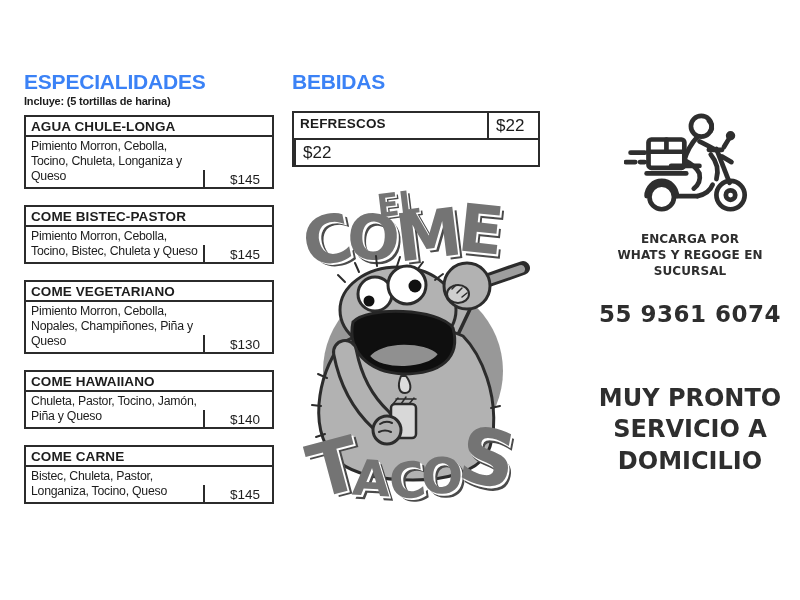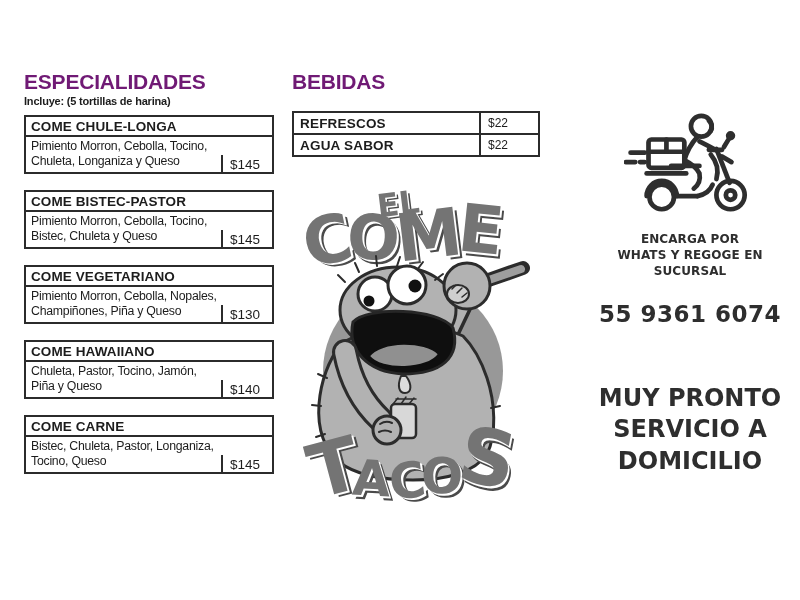--- a/index.html
+++ b/index.html
@@ -1,36 +1,36 @@
 <!DOCTYPE html>
 <html><head>
 <meta charset="utf-8">
 <style>
   html,body{margin:0;padding:0;background:#fff;}
   .page{position:relative;width:800px;height:600px;background:#ffffff;overflow:hidden;
         font-family:"Liberation Sans",sans-serif;color:#1c1c1c;}
 
   
   .especialidades{position:absolute;left:24px;top:70px;width:250px;}
-  .sec-title{margin:0;font-size:21px;font-weight:bold;letter-spacing:-0.2px;color:#701a75;line-height:1.1;}
+  .sec-title{margin:0;font-size:21px;font-weight:bold;letter-spacing:-0.2px;color:#3b82f6;line-height:1.1;}
   .sec-sub{font-size:11px;font-weight:bold;margin-top:2px;letter-spacing:-0.2px;}
   .menu-box{border:2px solid #2b2b2b;margin-top:8px;margin-bottom:16px;background:#fff;}
   .mb-header{font-weight:bold;font-size:13.5px;letter-spacing:0.1px;padding:2px 5px 1px 5px;
              border-bottom:2px solid #2b2b2b;}
   .mb-body{display:flex;align-items:flex-end;}
   .mb-desc{flex:1;font-size:12.3px;letter-spacing:-0.25px;line-height:1.22;padding:2px 4px 3px 5px;}
-  .mb-price{width:42px;border-left:2px solid #2b2b2b;padding:2px 0 0 7px;font-size:13.5px;}
+  .mb-price{width:42px;border-left:2px solid #2b2b2b;padding:2px 0 0 25px;font-size:13.5px;}
 
   
   .bebidas{position:absolute;left:292px;top:70px;width:248px;}
   .btable{border:2px solid #2b2b2b;margin-top:18px;}
   .brow{display:flex;align-items:stretch;}
   .brow + .brow{border-top:2px solid #2b2b2b;}
   .bname{flex:1;font-weight:bold;font-size:13.5px;letter-spacing:0.2px;padding:3px 6px 2px 6px;}
-  .bprice{width:38px;border-left:2px solid #2b2b2b;padding:3px 12px 2px 7px;font-size:12px;}
+  .bprice{width:38px;border-left:2px solid #2b2b2b;padding:3px 4px 2px 7px;font-size:17px;}
 
   
   .logo{position:absolute;left:283px;top:182px;width:262px;height:360px;}
   .logo svg{position:absolute;left:0;top:0;}
   .lyr0{z-index:0;} .lyr2{z-index:2;}
   .logo-word{position:absolute;font-family:"DejaVu Sans",sans-serif;font-weight:bold;color:#747474;
              text-shadow:2px 2px 0 #ffffff,4px 4px 0 #4a4a4a;line-height:1;white-space:nowrap;}
   .ch{display:inline-block;}
   .logo-el{left:94px;top:6px;font-size:32px;transform:rotate(-7deg);z-index:1;
            text-shadow:1.5px 1.5px 0 #fff,3px 3px 0 #4a4a4a;}
@@ -58,21 +58,21 @@
 </head>
 <body>
 
 <div class="page">
 
   <section class="especialidades">
     <h1 class="sec-title">ESPECIALIDADES</h1>
     <div class="sec-sub">Incluye: (5 tortillas de harina)</div>
 
     <div class="menu-box">
-      <div class="mb-header">COME CHULE-LONGA</div>
+      <div class="mb-header">AGUA CHULE-LONGA</div>
       <div class="mb-body">
         <div class="mb-desc">Pimiento Morron, Cebolla, Tocino, Chuleta, Longaniza y Queso</div>
         <div class="mb-price">$145</div>
       </div>
     </div>
 
     <div class="menu-box">
       <div class="mb-header">COME BISTEC-PASTOR</div>
       <div class="mb-body">
         <div class="mb-desc">Pimiento Morron, Cebolla, Tocino, Bistec, Chuleta y Queso</div>
@@ -106,21 +106,20 @@
   </section>
 
   <section class="bebidas">
     <h1 class="sec-title">BEBIDAS</h1>
     <div class="btable">
       <div class="brow">
         <div class="bname">REFRESCOS</div>
         <div class="bprice">$22</div>
       </div>
       <div class="brow">
-        <div class="bname">AGUA SABOR</div>
         <div class="bprice">$22</div>
       </div>
     </div>
   </section>
 
   <div class="logo">
 
     <svg class="lyr0" width="262" height="360" viewBox="0 0 262 360">
       <circle cx="130" cy="189" r="90" fill="#989898"></circle>
     </svg>

